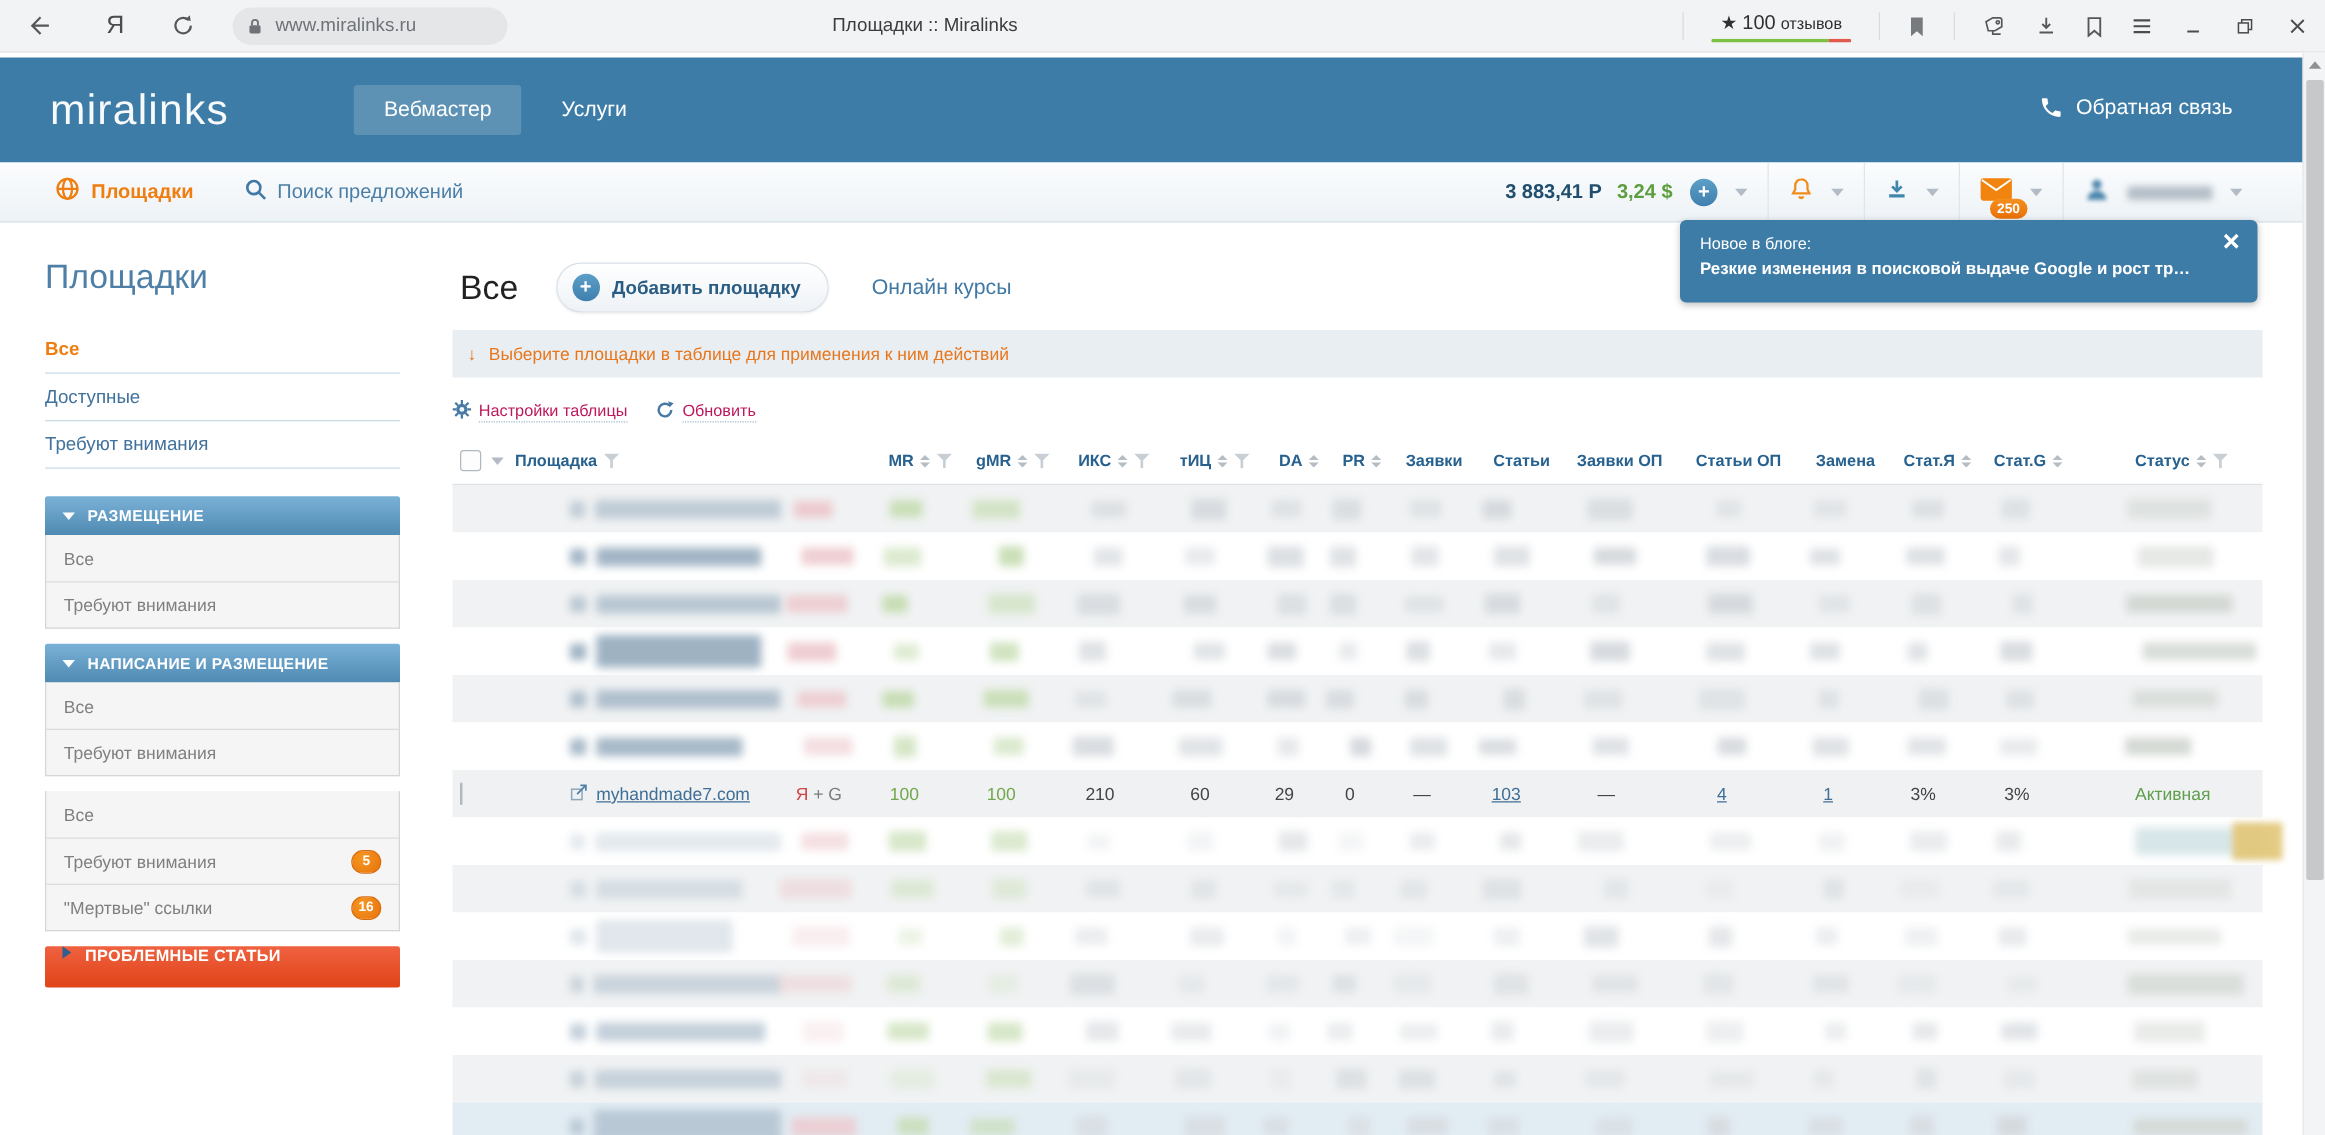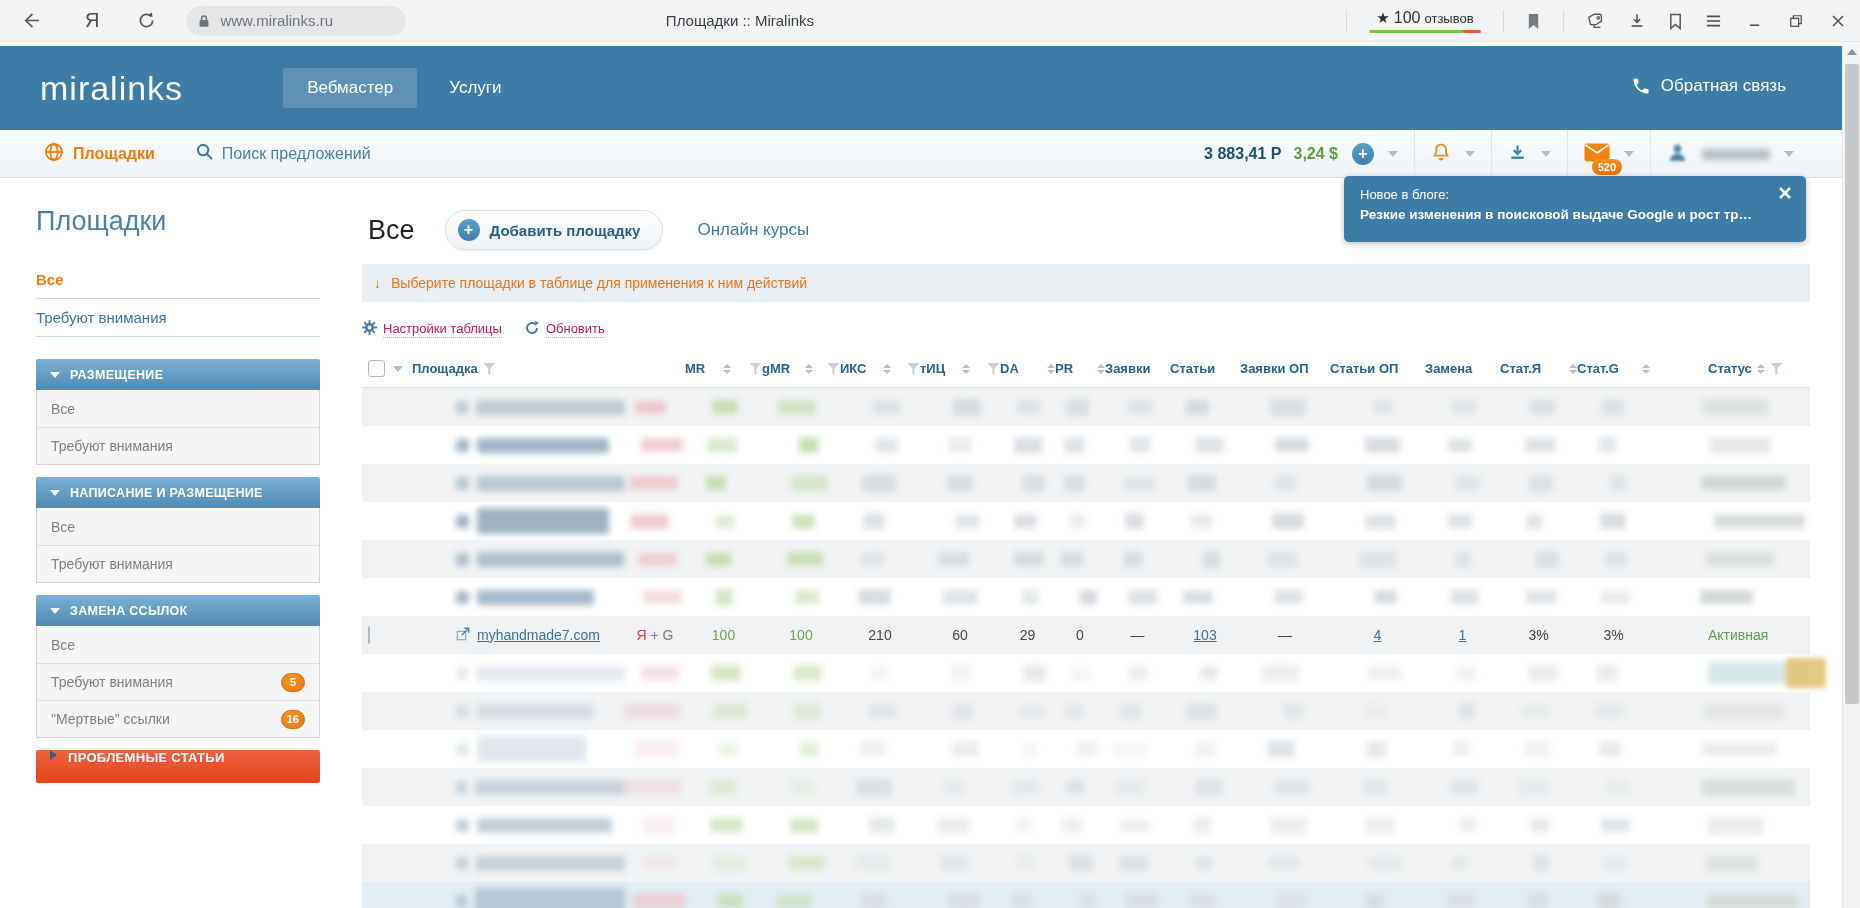--- a/index.html
+++ b/index.html
@@ -108,21 +108,21 @@
   .warning { margin-top:12px; height:38px; background:#e9eef3; display:flex; align-items:center;
     padding-left:12px; font-size:14px; color:var(--warning-orange,#e8761b); gap:10px; }
   .tools { margin-top:16px; height:22px; display:flex; align-items:center; gap:22px; }
   .tool-link { display:flex; align-items:center; gap:6px; cursor:pointer; }
   .tool-link span { font-size:13px; color:#be185d; border-bottom:1px dotted #9dbcd4; padding-bottom:1px; }
 
   
   .table { margin-top:10px; --cols:50px 213px 60px 77px 78px 80px 80px 55px 50px 65px 70px 90px 95px 75px 77px 73px 160px; }
   .trow { display:grid; grid-template-columns:var(--cols); align-items:center; height:38px; }
   .thead { border-bottom:1px solid #dfe3e6; }
-  .hc { display:flex; align-items:center; justify-content:space-between; gap:5px;
+  .hc { display:flex; align-items:center; justify-content:flex-end; gap:5px;
     font-size:13px; font-weight:bold; color:var(--header-blue,#26618f); white-space:nowrap; }
   .hc.left { justify-content:flex-start; }
   .hc.status { justify-content:flex-start; padding-left:58px; }
   .checkbox { width:17px; height:17px; background:#fdfdfd; border:1px solid #b0b8c0; border-radius:3px; cursor:pointer; }
   .hc-check { display:flex; align-items:center; gap:8px; padding-left:6px; }
   .sort { display:flex; flex-direction:column; gap:2px; }
   .sort i { display:block; width:0; height:0; border-left:4px solid transparent; border-right:4px solid transparent; }
   .sort i.u { border-bottom:4px solid #b4bdc4; }
   .sort i.d { border-top:4px solid #b4bdc4; }
   .funnel { width:13px; height:12px; background:#c7ced4; clip-path:polygon(0 0,100% 0,58% 48%,58% 100%,42% 100%,42% 48%); cursor:pointer; }
@@ -299,21 +299,21 @@
           </svg>
       </span>
       <span class="caret"></span>
     </div>
     <div class="tb-group">
       <span class="mail-wrap">
         <svg width="26" height="19" viewBox="0 0 26 19">
             <rect x="0.5" y="0.5" width="25" height="18" rx="2.5" fill="#f0840f"></rect>
             <path d="M1.5 2l11.5 8L24.5 2" fill="none" stroke="#fff" stroke-width="1.6"></path>
           </svg>
-        <span class="mail-badge">520</span>
+        <span class="mail-badge">250</span>
       </span>
       <span class="caret"></span>
     </div>
     <div class="tb-group">
       <span style="filter:blur(1.5px)">
         <svg width="21" height="21" viewBox="0 0 22 22" fill="#4f87ad">
             <circle cx="11" cy="7" r="4"></circle>
             <path d="M3 20a8 8 0 0 1 16 0z"></path>
           </svg>
       </span>
@@ -332,20 +332,21 @@
     <svg width="14" height="14" viewBox="0 0 14 14" stroke="#fff" stroke-width="2.6">
         <path d="M2 2l10 10M12 2L2 12"></path>
       </svg>
   </span>
 </div>
 
 <div class="sidebar">
   <div class="sb-title">Площадки</div>
   <div class="sb-links">
     <div class="sb-link current">Все</div>
+    <div class="sb-link">Доступные</div>
     <div class="sb-link">Требуют внимания</div>
   </div>
 
   <div class="sb-section">
     <div class="sb-sec-head">
       <span class="tri-down"></span>
       <span>РАЗМЕЩЕНИЕ</span>
     </div>
     <div class="sb-sec-items">
       <div class="sb-item">
@@ -366,24 +367,20 @@
       <div class="sb-item">
           <span>Все</span>
         </div>
       <div class="sb-item">
           <span>Требуют внимания</span>
         </div>
     </div>
   </div>
 
   <div class="sb-section">
-    <div class="sb-sec-head">
-      <span class="tri-down"></span>
-      <span>ЗАМЕНА ССЫЛОК</span>
-    </div>
     <div class="sb-sec-items">
       <div class="sb-item">
           <span>Все</span>
         </div>
       <div class="sb-item">
         <span>Требуют внимания</span>
         <span class="sb-badge">5</span>
       </div>
       <div class="sb-item">
         <span>"Мертвые" ссылки</span>

